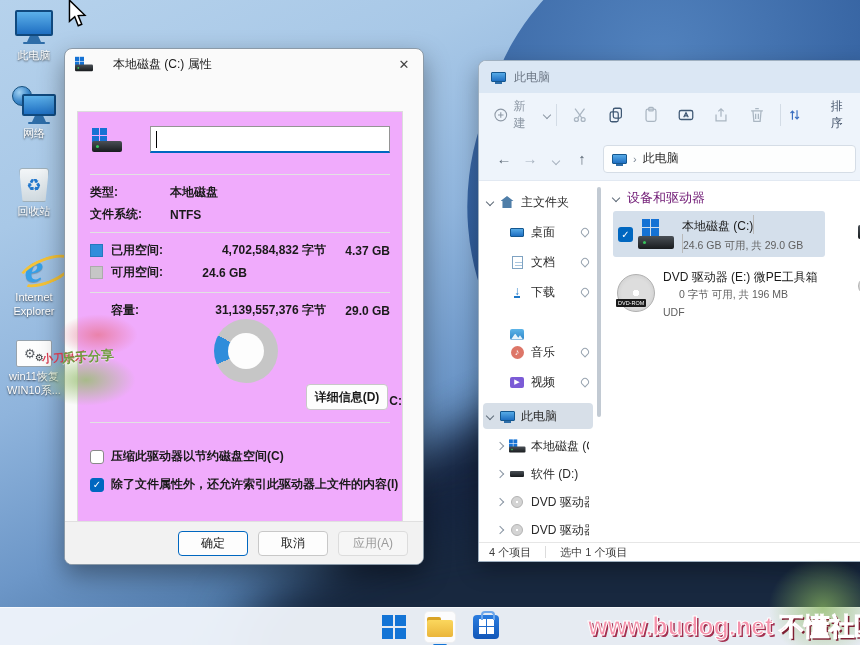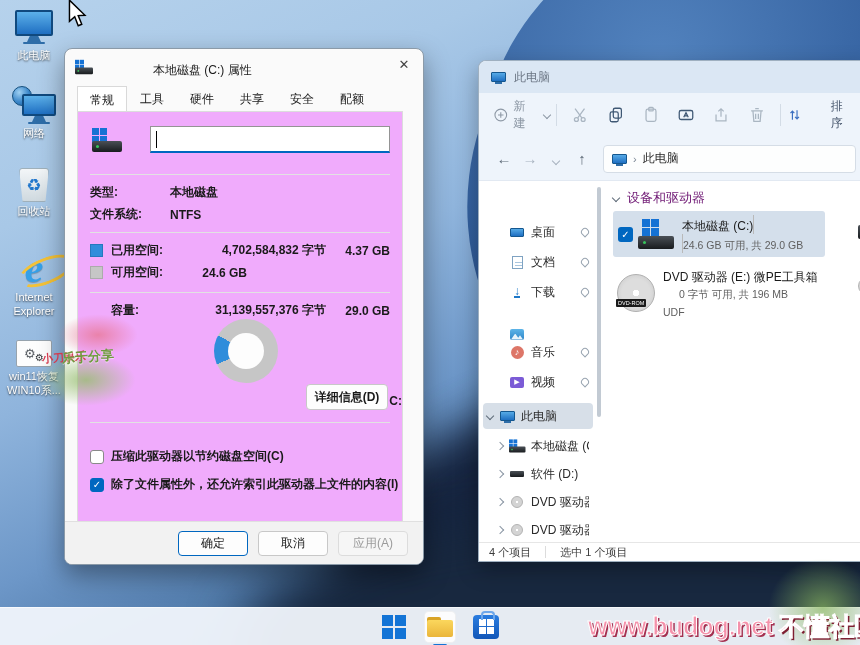--- a/index.html
+++ b/index.html
@@ -44,21 +44,21 @@
 
   
   .chev { display:inline-block; width:6px; height:6px; border-right:1.4px solid currentColor; border-bottom:1.4px solid currentColor; }
   .chev.down { transform:rotate(45deg); }
   .chev.right { transform:rotate(-45deg); }
   .pin { display:inline-block; width:8px; height:8px; border:1.3px solid #98a4b0; border-radius:50% 50% 50% 0; transform:rotate(-45deg); }
 
   
   .dlg { position:absolute; left:64px; top:48px; width:360px; height:517px; background:#fafafa;
     border:1px solid #8b9aa8; border-radius:8px; box-shadow:0 10px 26px rgba(0,0,0,.38); overflow:hidden; }
-  .dlg-title { position:absolute; left:0; top:0; right:0; height:30px; display:flex; align-items:flex-end; padding:0 10px;gap:40px; }
+  .dlg-title { position:absolute; left:0; top:0; right:0; height:30px; display:flex; align-items:center; padding:0 10px; }
   .dlg-title .txt { font-size:12px; color:#1a1a1a; margin-left:8px; }
   .dlg-close { position:absolute; right:6px; top:3px; width:26px; height:24px; display:flex; align-items:center;
     justify-content:center; font-size:13px; color:#444; border-radius:4px; }
   .drv-ico { position:relative; width:30px; height:24px; }
   .drv-ico .wl { position:absolute; left:0; top:0; display:grid; grid-template-columns:7px 7px; grid-template-rows:7px 7px; gap:1px; }
   .drv-ico .wl i { background:#1572d4; }
   .drv-ico .bd { position:absolute; left:0; bottom:0; width:30px; height:11px; border-radius:2px;
     background:linear-gradient(180deg,#4a5056,#181b1e); }
   .drv-ico .bd::after { content:""; position:absolute; left:4px; top:4px; width:3px; height:3px; border-radius:50%; background:#37c45c; }
   .drv-ico.sm { transform:scale(.55); transform-origin:left center; }
@@ -310,20 +310,27 @@
       <span class="nav">↑</span>
       <div class="addr-box">
         <span class="mini-mon"></span>
         <span class="sep-gt">›</span>
         <span class="crumb">此电脑</span>
       </div>
     </div>
 
     <div class="body">
       <div class="side">
+        <div class="srow" style="top:8px;">
+          <span class="chev down" style="color:#5f6b78;flex:none;"></span>
+          <span class="si">
+              <span class="home-ic"></span>
+            </span>
+          <span class="name">主文件夹</span>
+        </div>
         <div class="srow" style="top:38px;padding-left:26px;">
           <span class="si">
               <span class="desk-ic"></span>
             </span>
           <span class="name">桌面</span>
           <span class="pin"></span>
         </div>
         <div class="srow" style="top:68px;padding-left:26px;">
           <span class="si">
               <span class="doc-ic"></span>
@@ -460,28 +467,20 @@
             <i></i>
             <i></i>
             <i></i>
             <i></i>
           </span>
           <span class="bd"></span>
       </span>
       <span class="txt">本地磁盘 (C:) 属性</span>
       <span class="dlg-close">✕</span>
     </div>
-    <div class="tabs">
-      <span class="tab active">常规</span>
-      <span class="tab">工具</span>
-      <span class="tab">硬件</span>
-      <span class="tab">共享</span>
-      <span class="tab">安全</span>
-      <span class="tab">配额</span>
-    </div>
     <div class="page">
       <div class="vol-row">
         <span class="drv-ico" style="position:absolute;left:2px;top:2px;">
           <span class="wl">
               <i></i>
               <i></i>
               <i></i>
               <i></i>
             </span>
             <span class="bd"></span>

